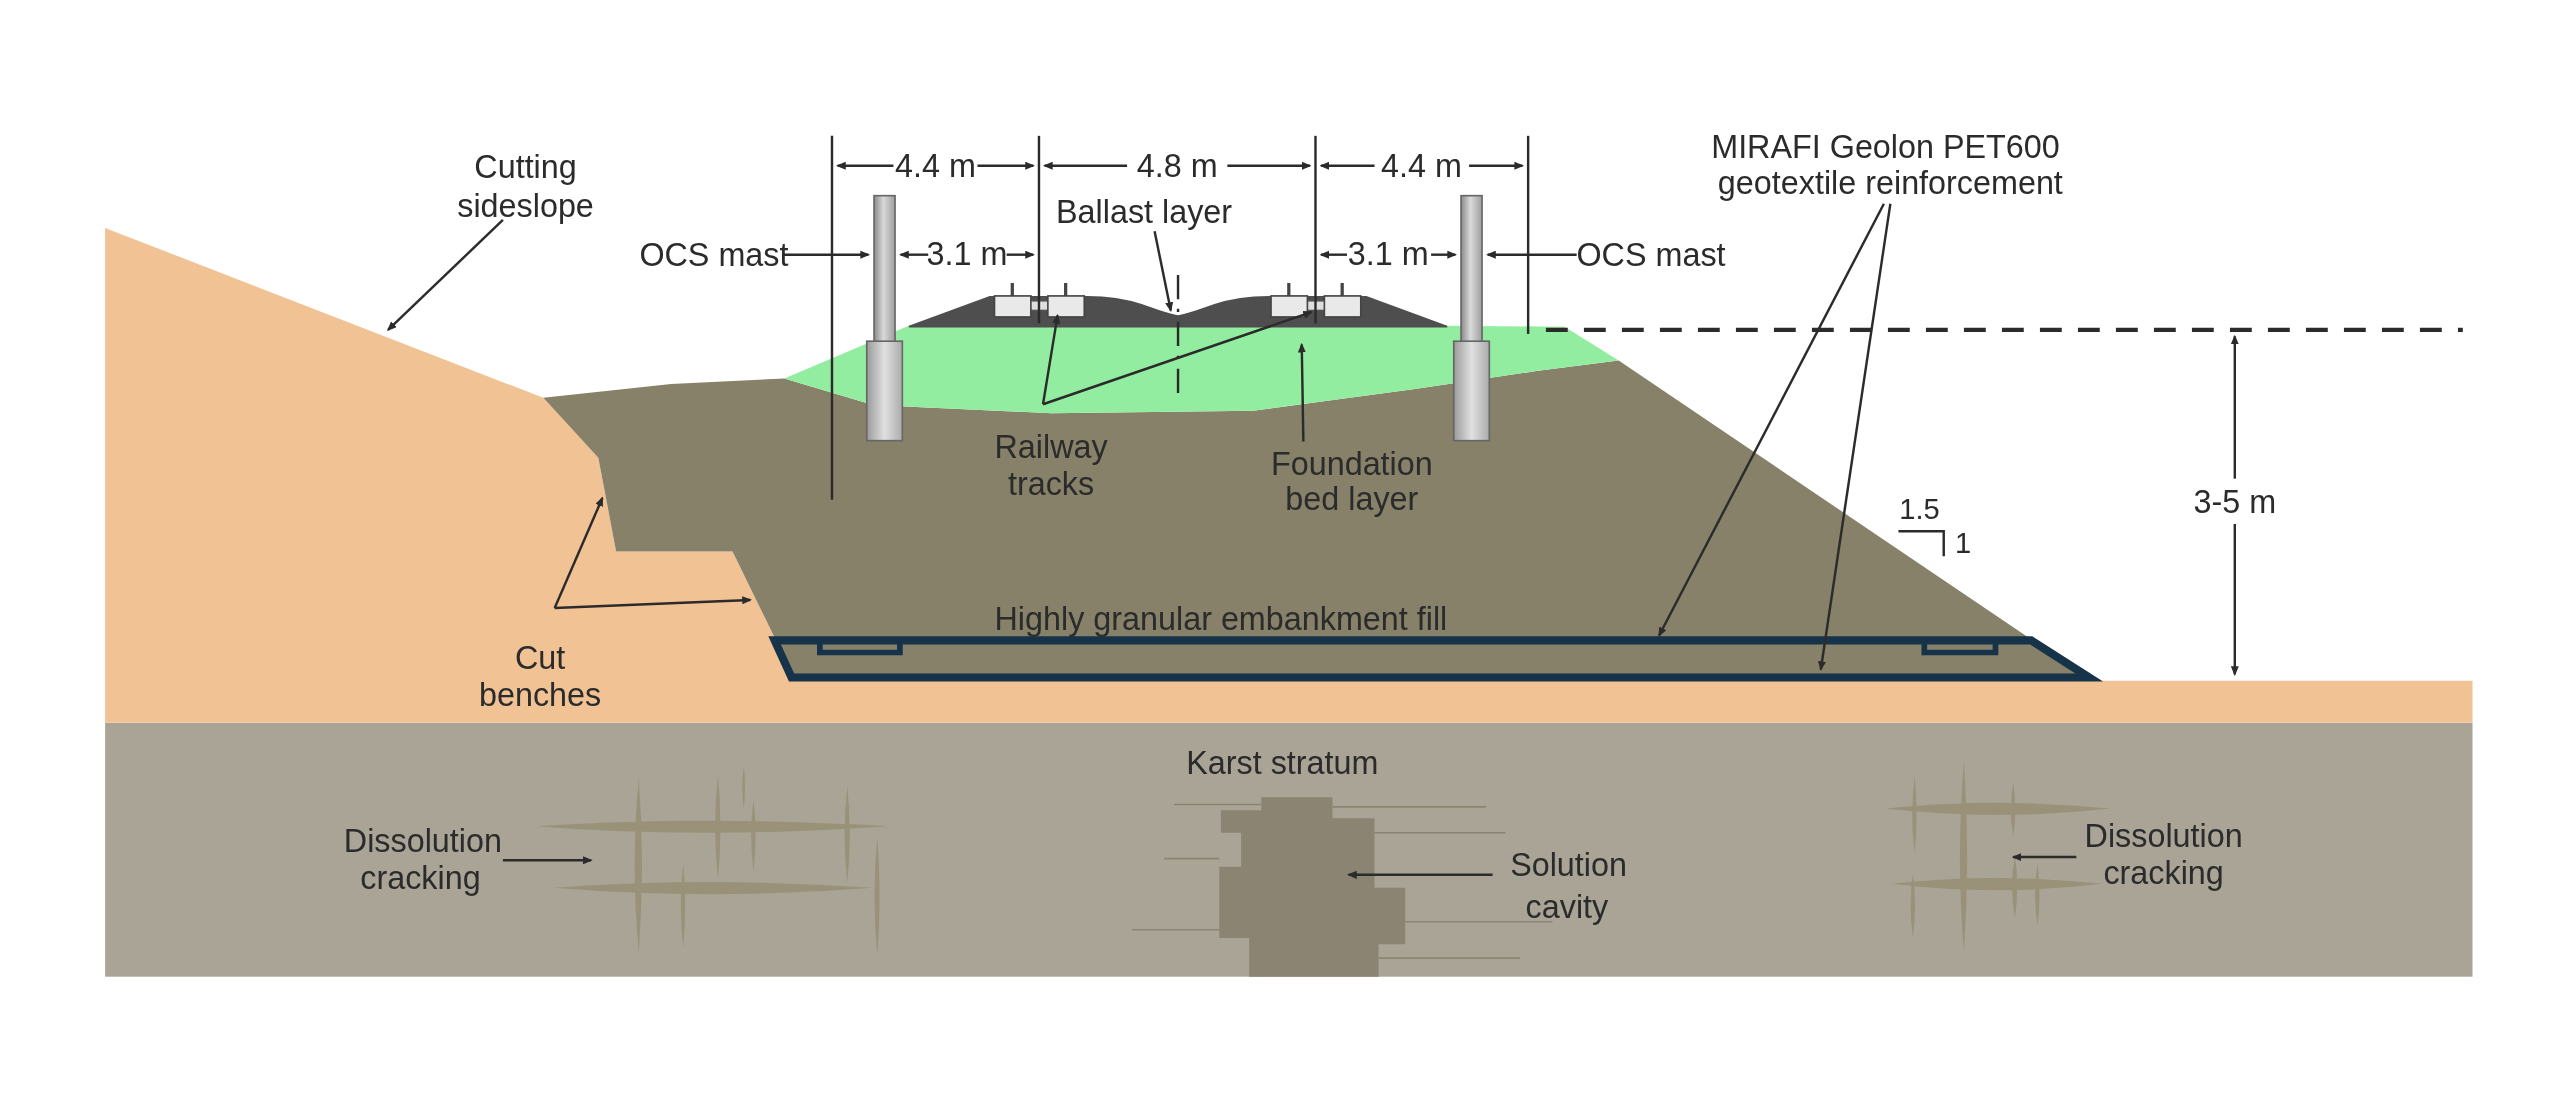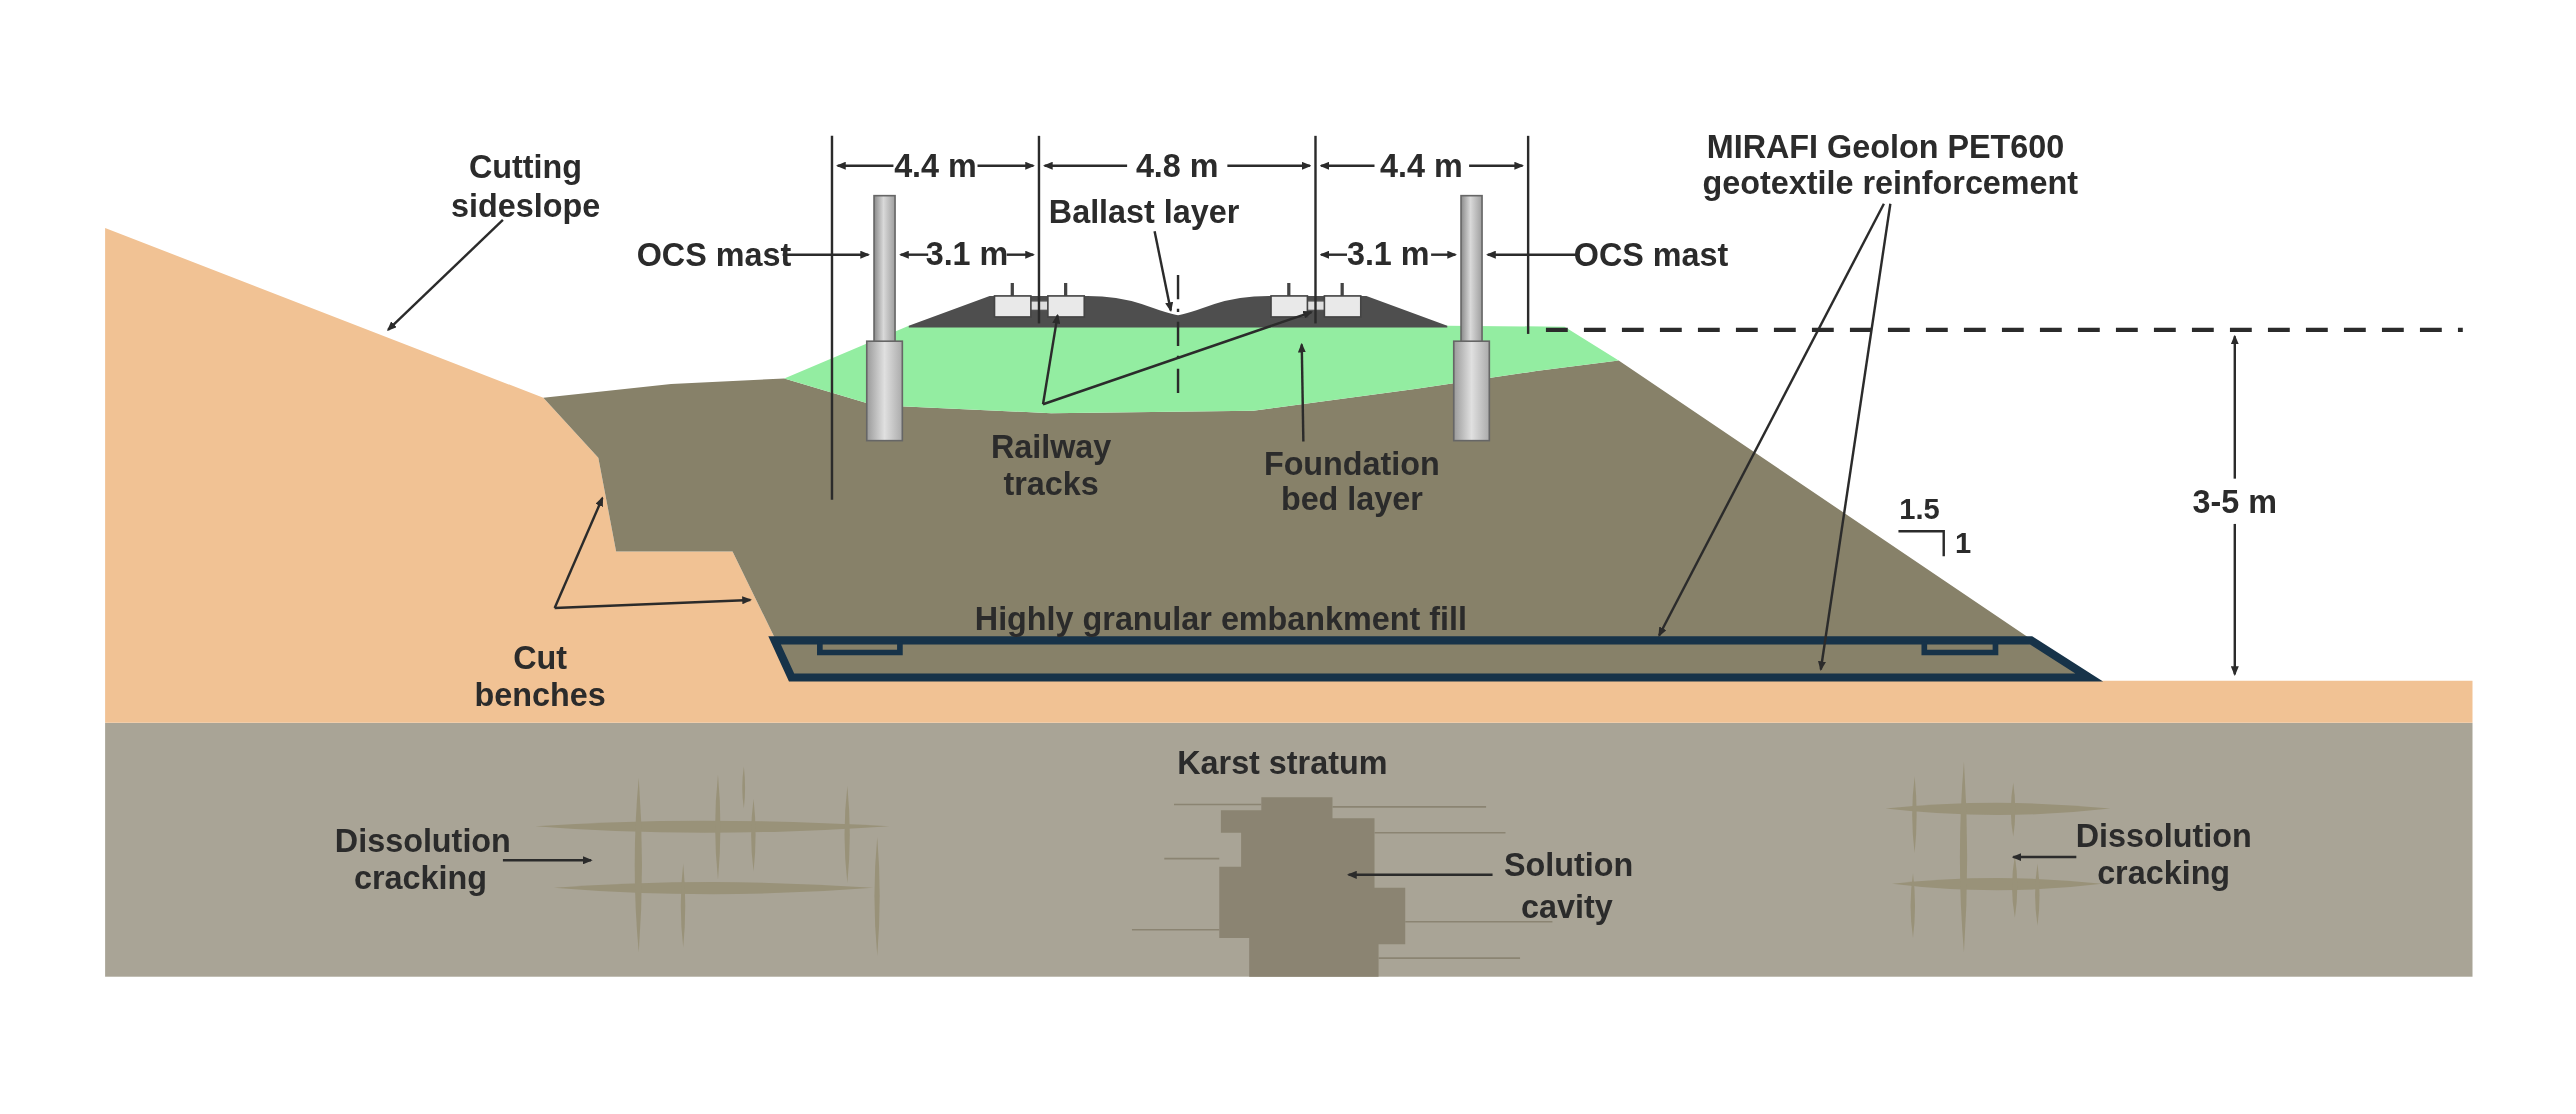--- a/index.html
+++ b/index.html
@@ -1,16 +1,16 @@
 <!DOCTYPE html>
 <html style="font-size:13px"><head>
 <meta charset="utf-8">
 <style>
   html,body{margin:0;padding:0;background:#ffffff;}
-  .stage{width:100%;max-width:2576px;margin:0 auto;font-weight:bold;}
+  .stage{width:100%;max-width:2576px;margin:0 auto;}
   svg{display:block;width:100%;height:auto;font-family:"Liberation Sans",sans-serif;}
   text{font-family:"Liberation Sans",sans-serif;}
 </style>
 </head>
 <body>
 
 <div class="stage">
 <svg viewBox="0 0 3186 1379" xmlns="http://www.w3.org/2000/svg">
   <defs>
     <marker id="arr" markerWidth="12" markerHeight="10" refX="10" refY="5" orient="auto" markerUnits="userSpaceOnUse">

